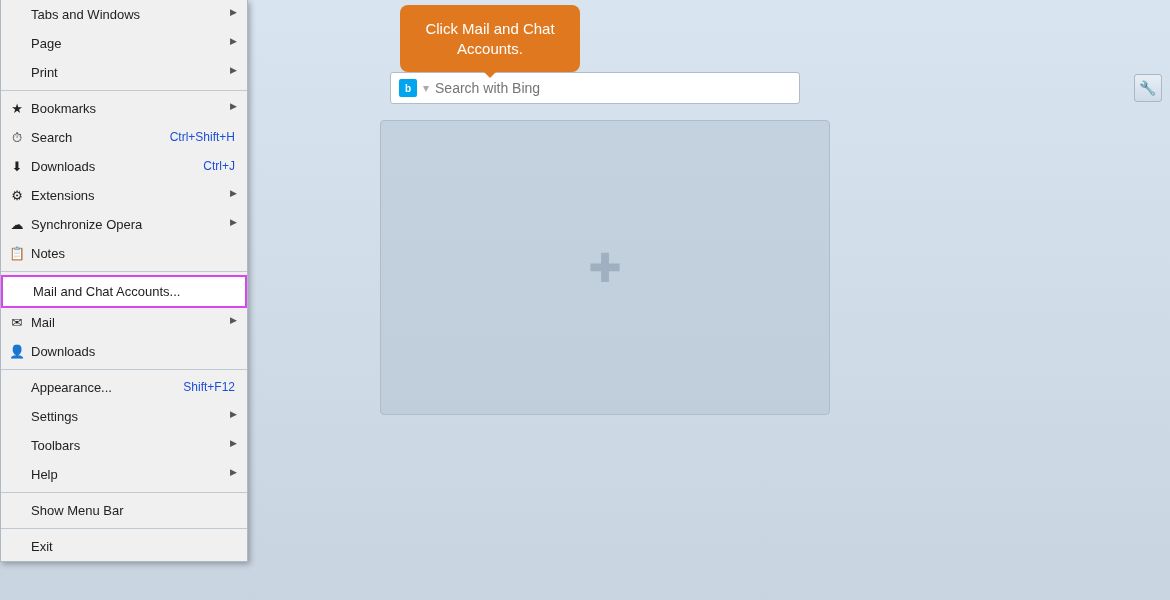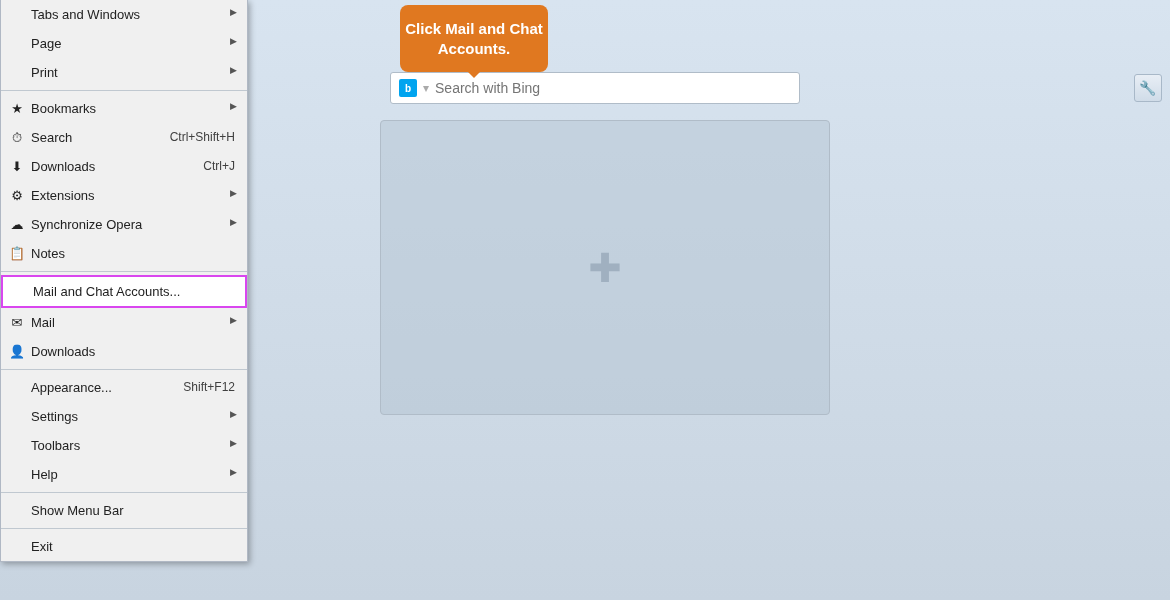--- a/index.html
+++ b/index.html
@@ -101,25 +101,25 @@
       color: #a0b0c0;
       font-weight: 300;
       line-height: 1;
     }
 
     
     .tooltip-bubble {
       position: absolute;
       top: 5px;
       left: 400px;
-      width: 148px;
+      width: 180px;
       background: #e07820;
       color: #fff;
       font-size: 15px;
-      font-weight: bold;
+      font-weight: normal;
       text-align: center;
       padding: 14px 4px;
       border-radius: 8px;
       line-height: 1.3;
       z-index: 100;
     }
 
     .tooltip-bubble::after {
       content: '';
       position: absolute;
@@ -165,21 +165,21 @@
     .menu-item .icon-left {
       position: absolute;
       left: 8px;
       width: 16px;
       text-align: center;
       font-size: 13px;
     }
 
     .menu-item .shortcut {
       margin-left: auto;
-      color: #404040;
+      color: #1d4ed8;
       font-size: 12px;
       padding-left: 20px;
     }
 
     .menu-divider {
       height: 1px;
       background: #c0c8d0;
       margin: 3px 0;
     }
 

